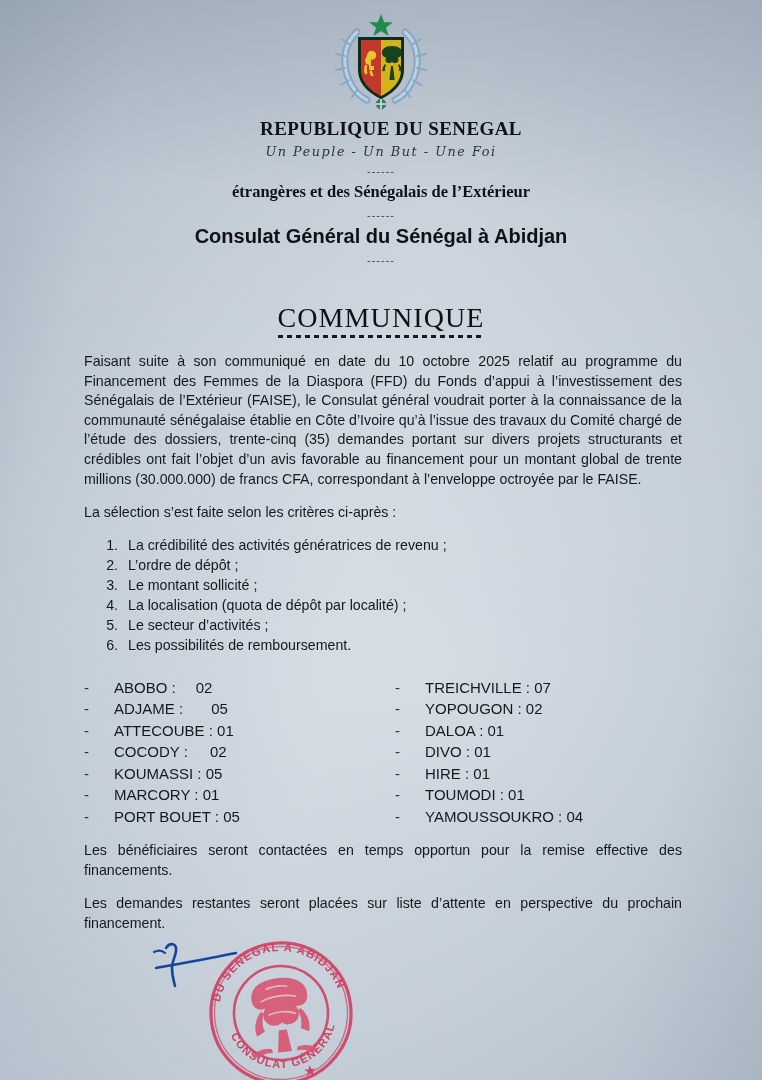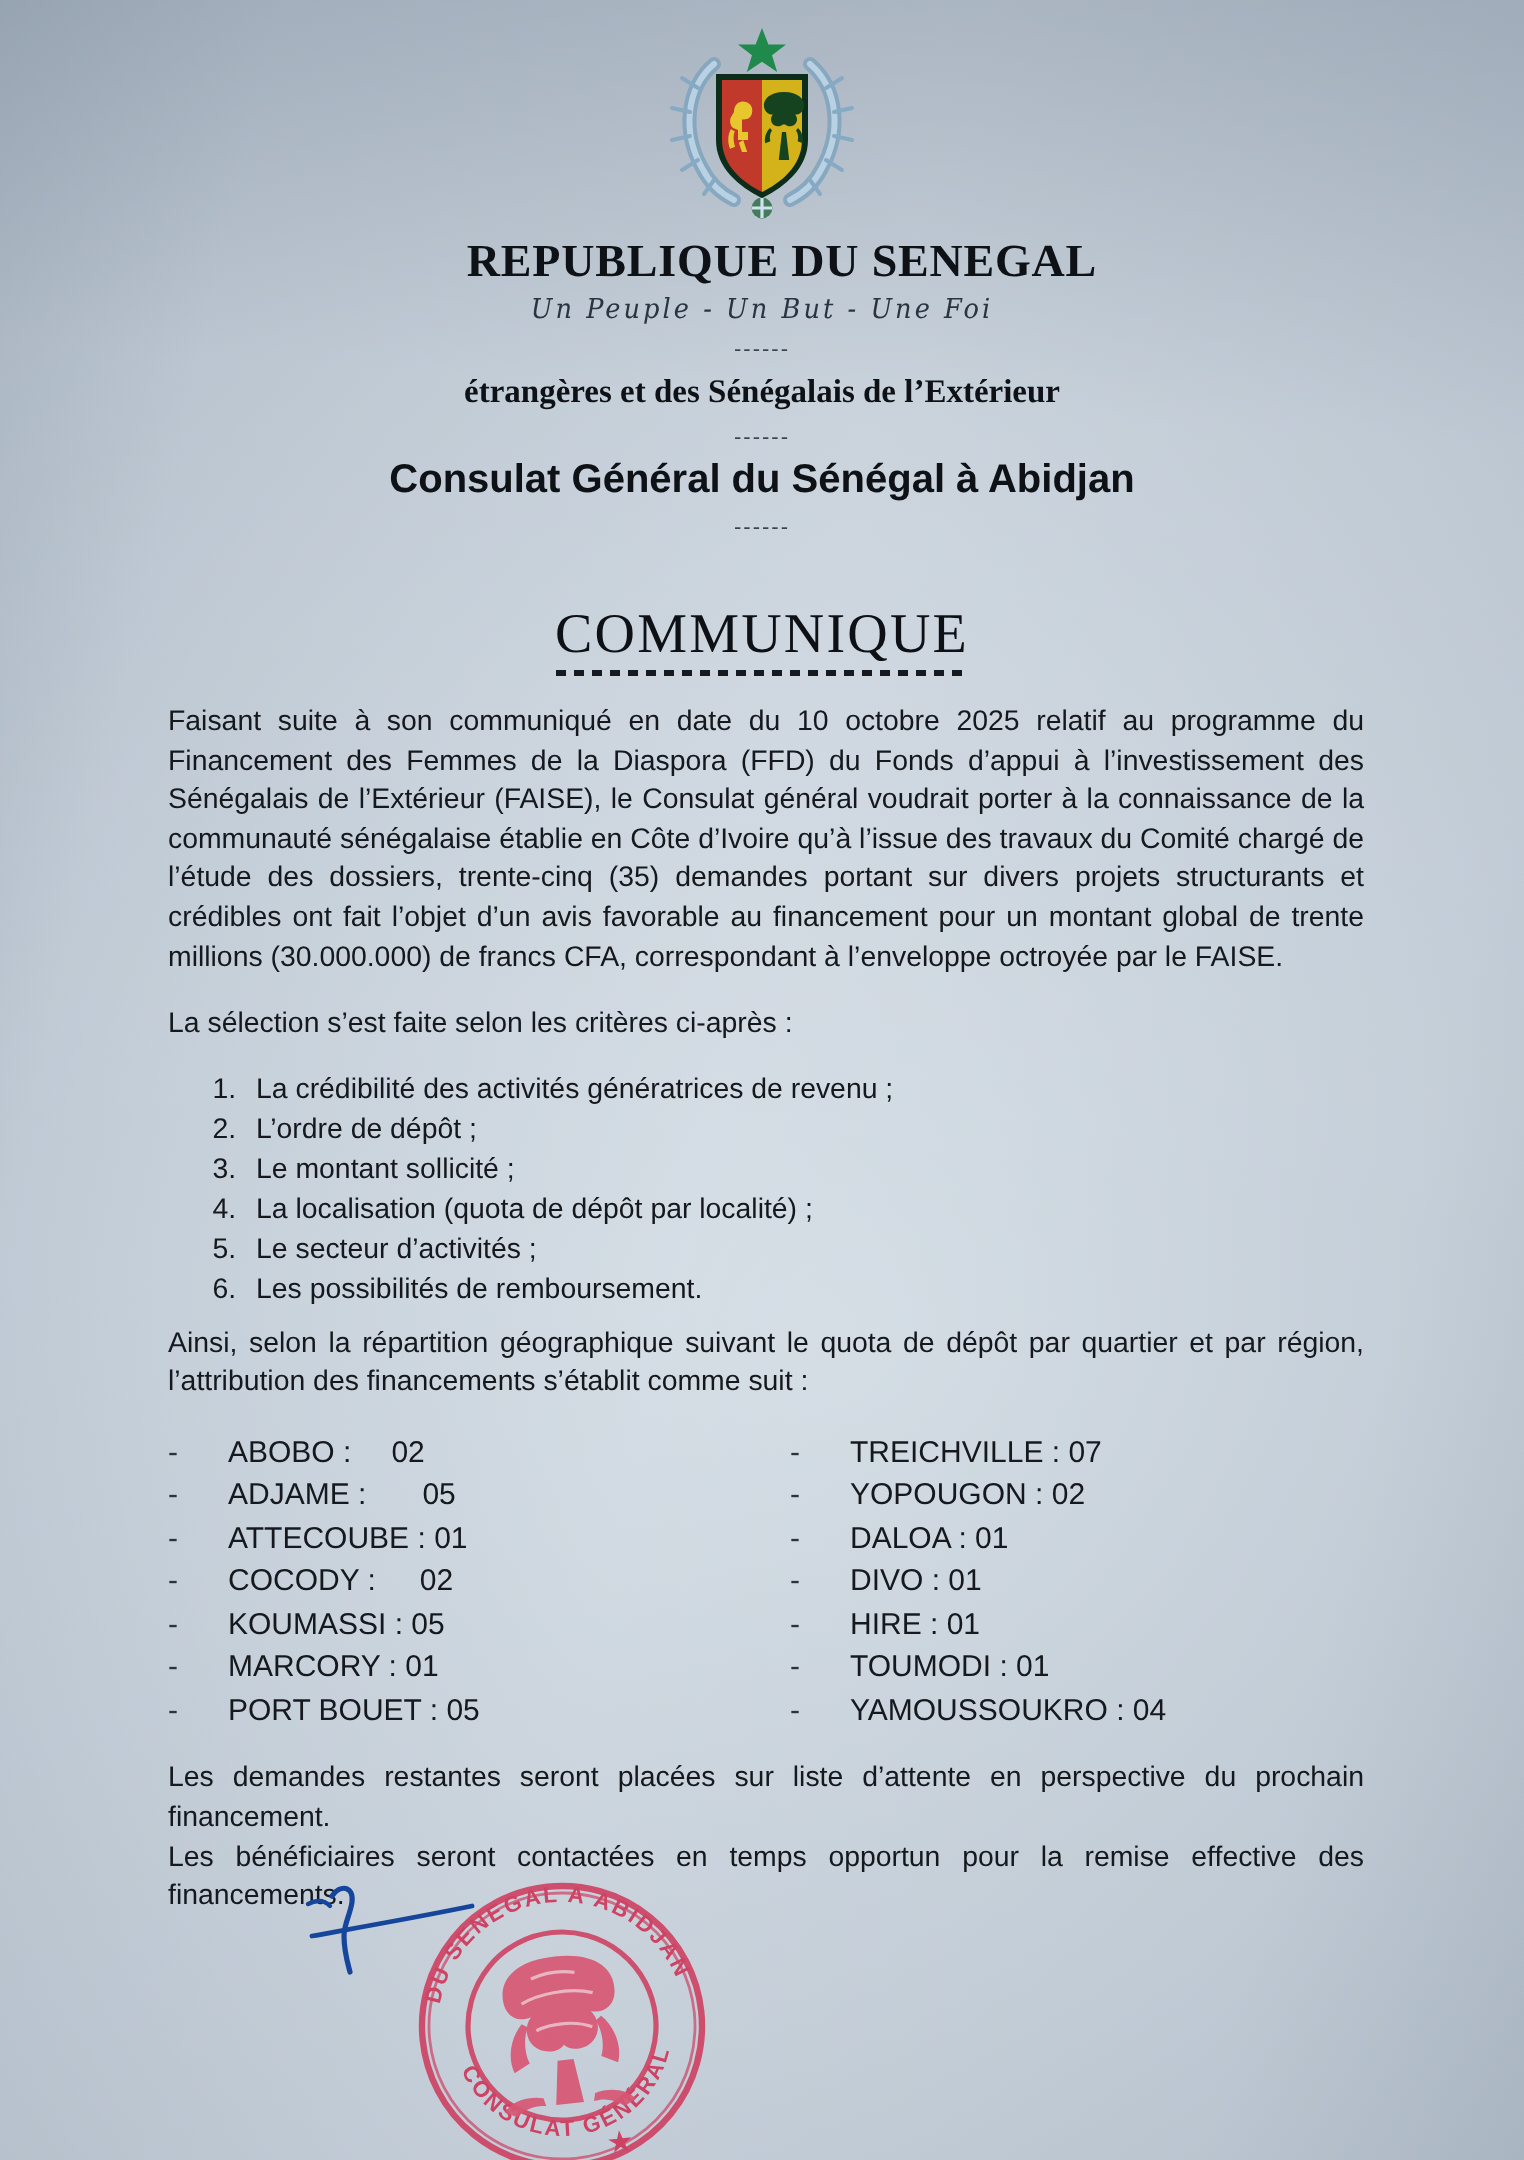--- a/index.html
+++ b/index.html
@@ -65,21 +65,21 @@
   
   .hdr {
     position: absolute;
     left: 0; right: 0;
     top: 118px;
     text-align: center;
   }
   .republic {
     font-family: "Liberation Serif", serif;
     font-weight: bold;
-    font-size: 23px;
+    font-size: 19px;
     letter-spacing: 0.4px;
     color: #0e1216;
     padding-left: 20px;
   }
   .motto {
     font-family: "DejaVu Serif", serif;
     font-style: italic;
     font-size: 13.5px;
     letter-spacing: 1.6px;
     color: #2a3340;
@@ -309,21 +309,20 @@
         <li>La crédibilité des activités génératrices de revenu ;</li>
         <li>L’ordre de dépôt ;</li>
         <li>Le montant sollicité ;</li>
         <li>La localisation (quota de dépôt par localité) ;</li>
         <li>Le secteur d’activités ;</li>
         <li>Les possibilités de remboursement.</li>
       </ol>
 
       <div class="spacer-sm"></div>
 
-      <p class="para" style="margin-bottom:0">Ainsi, selon la répartition géographique suivant le quota de dépôt par quartier et par région, l’attribution des financements s’établit comme suit :</p>
 
       <div class="cities">
         <div class="col left">
           <ul>
             <li>
               <span class="dash">-</span>
               <span>ABOBO :</span>
               <span style="width:20px"></span>
               <span>02</span>
             </li>
@@ -385,23 +384,23 @@
               <span>TOUMODI : 01</span>
             </li>
             <li>
               <span class="dash">-</span>
               <span>YAMOUSSOUKRO : 04</span>
             </li>
           </ul>
         </div>
       </div>
 
+      <p class="para">Les bénéficiaires seront contactées en temps opportun pour la remise effective des financements.</p>
+
       <p class="para last">Les demandes restantes seront placées sur liste d’attente en perspective du prochain financement.</p>
-
-      <p class="para">Les bénéficiaires seront contactées en temps opportun pour la remise effective des financements.</p>
     </div>
 
 
     <svg class="signature" width="130" height="56" viewBox="0 0 130 56">
       <path d="M16 10 C20 4 27 5 26 13 C25.2 19 22 24 22 30 C22 38 24 44 25 48" fill="none" stroke="#16459c" stroke-width="2.6" stroke-linecap="round"></path>
       <path d="M6 30 C28 26 62 20 86 15" fill="none" stroke="#16459c" stroke-width="2.4" stroke-linecap="round"></path>
       <path d="M4 14 C8 12 12 12 15 15" fill="none" stroke="#16459c" stroke-width="2.2" stroke-linecap="round"></path>
     </svg>
 
     <svg class="stamp" width="166" height="166" viewBox="0 0 166 166">

